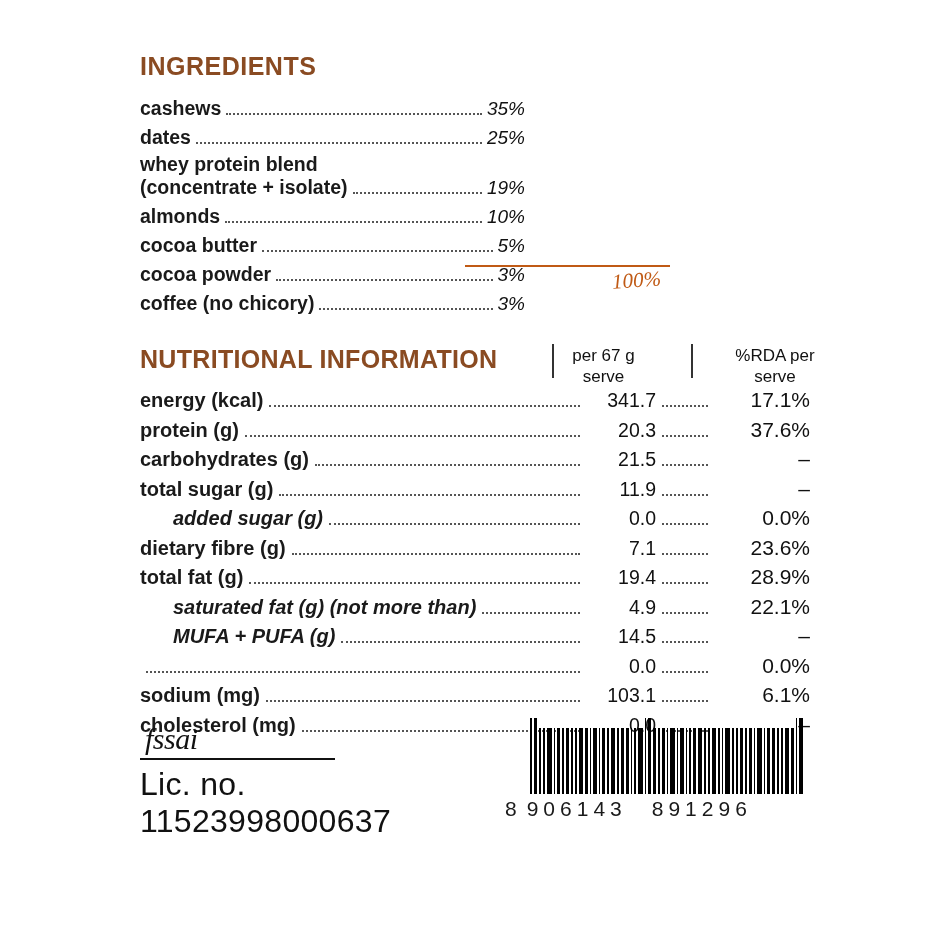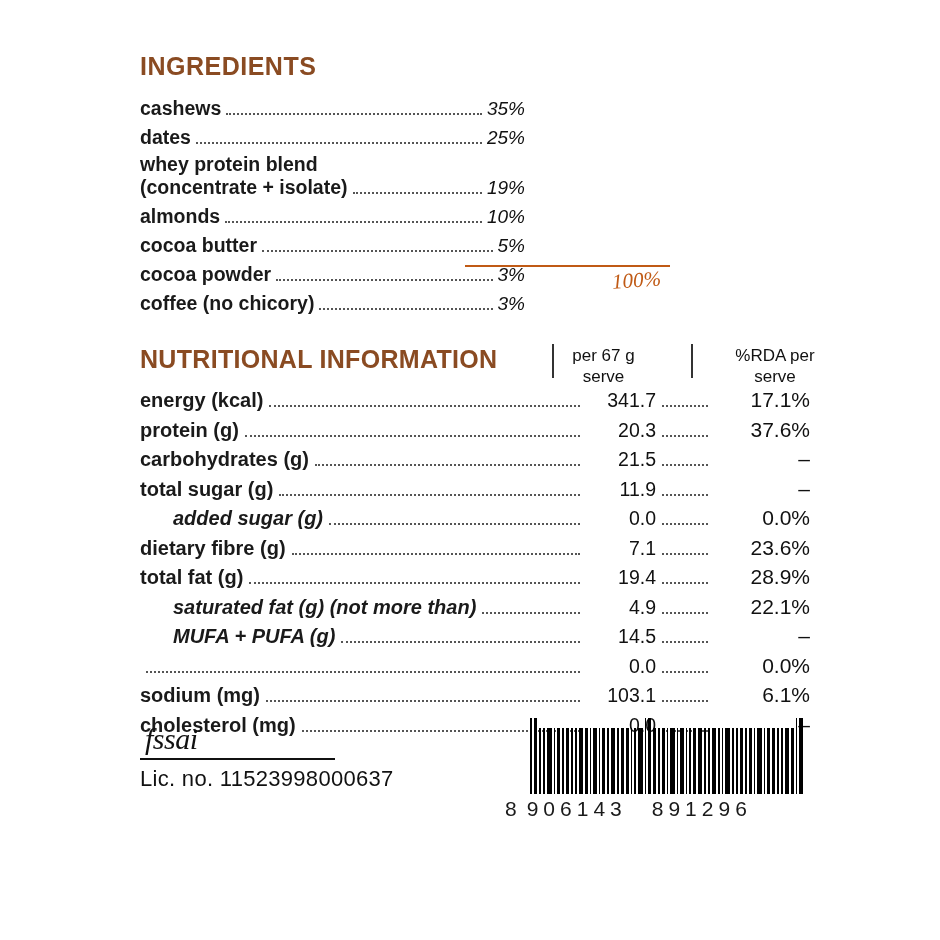--- a/index.html
+++ b/index.html
@@ -197,21 +197,21 @@
     display: inline-block;
   }
   .fssai-underline {
     width: 195px;
     height: 2px;
     background: #111;
     margin-top: 2px;
     margin-bottom: 6px;
   }
   .fssai-lic {
-    font-size: 22px;
+    font-size: 32px;
     color: #111;
     letter-spacing: 0.3px;
   }
 
   .barcode-block {
     position: absolute;
     left: 505px;
     top: 718px;
     width: 300px;
   }

